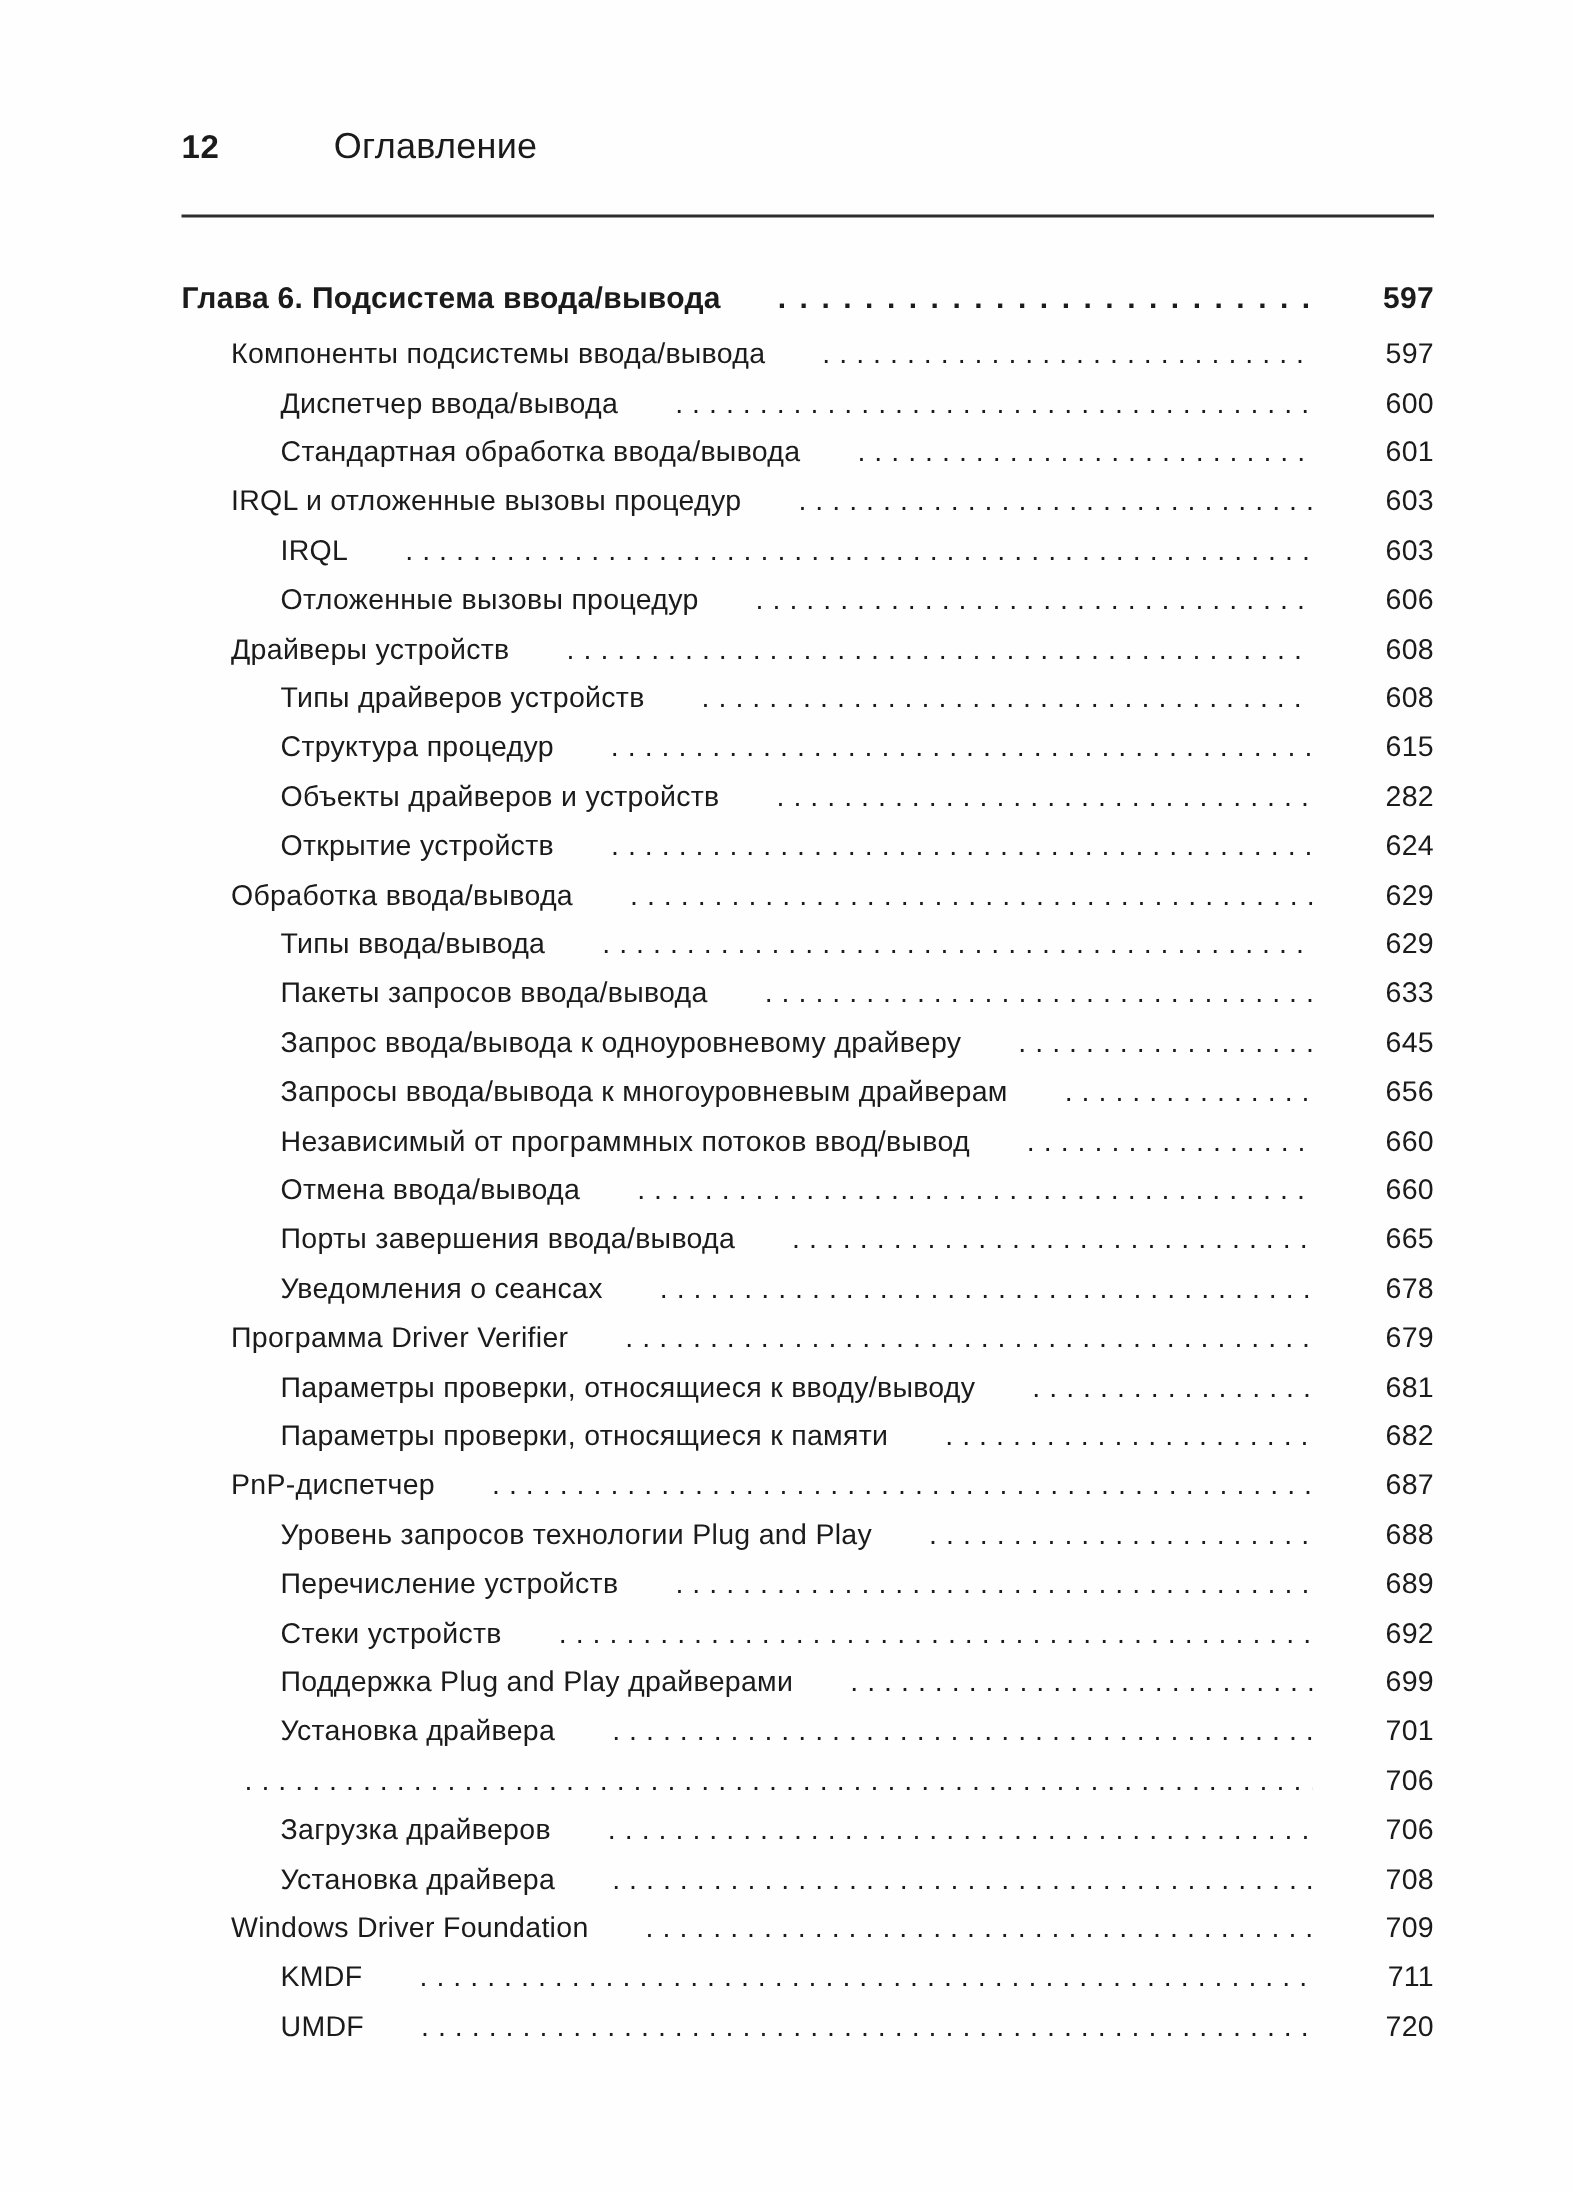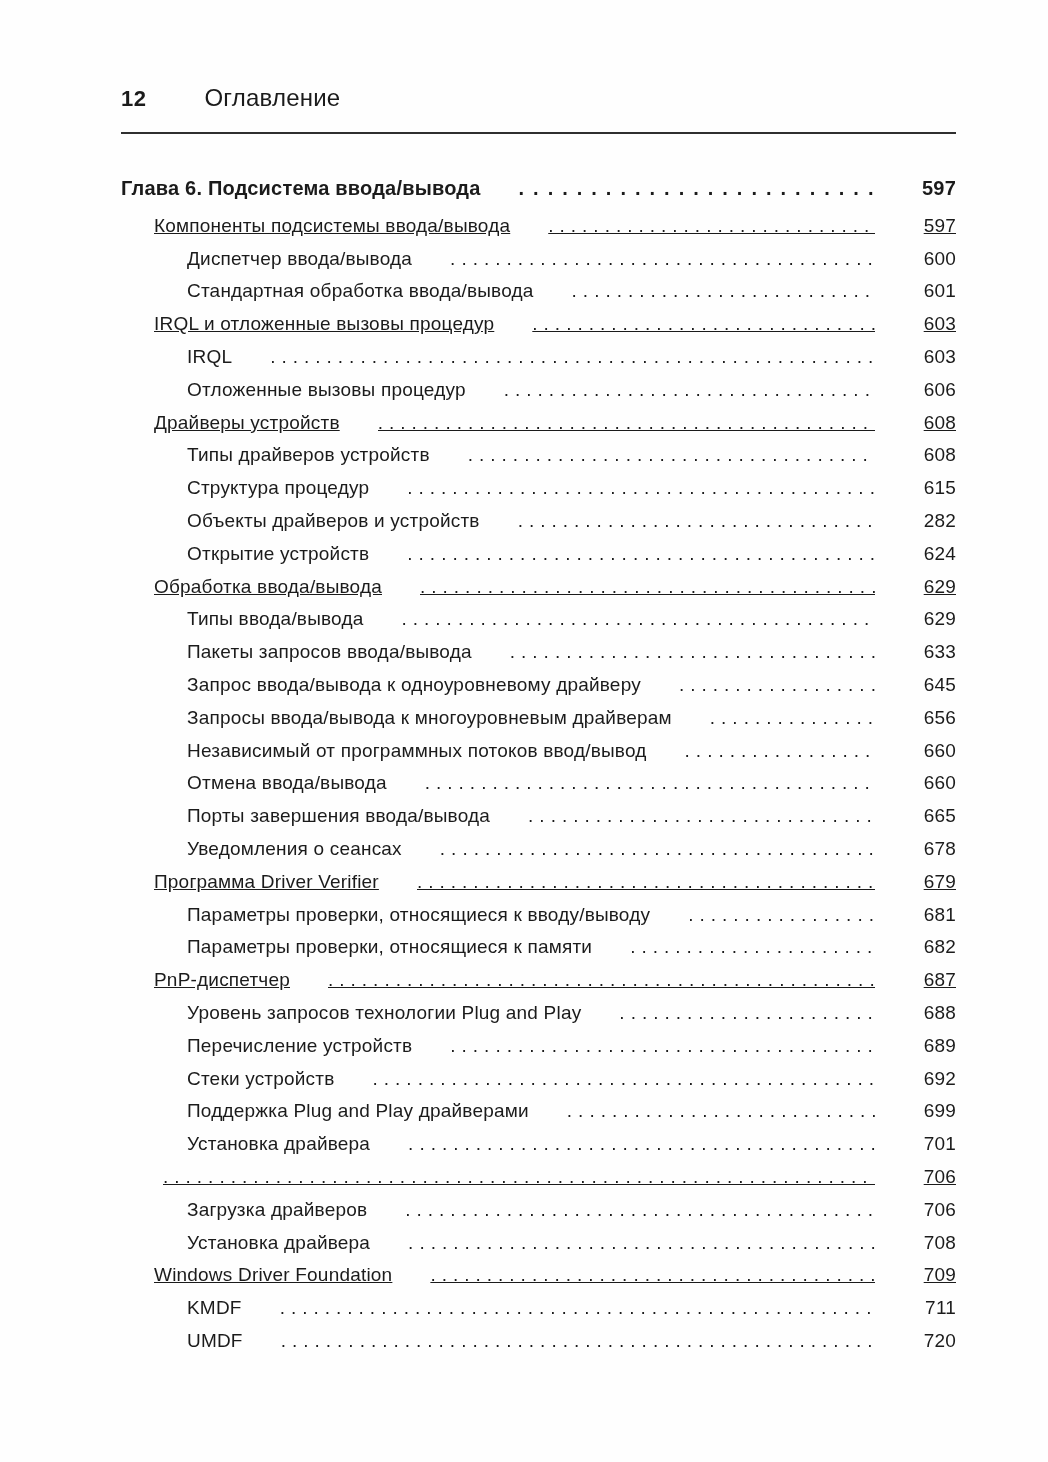--- a/index.html
+++ b/index.html
@@ -24,22 +24,22 @@
   }
   .content {
     position: absolute;
     left: 121px;
     right: 92px;
     top: 84px;
   }
   .header {
     display: flex;
     align-items: baseline;
-    gap: 58px;
-    padding-bottom: 20px;
+    gap: 76px;
+    padding-bottom: 31px;
   }
   .header .page-num {
     font-size: 22px;
     font-weight: bold;
     letter-spacing: 0.5px;
   }
   .header .header-title {
     font-size: 24px;
     letter-spacing: 0.2px;
   }
@@ -51,21 +51,21 @@
     margin-top: 38px;
   }
   .toc-row {
     display: flex;
     align-items: baseline;
     font-size: 19px;
     line-height: 32.8px;
     letter-spacing: 0.2px;
     gap: 29px;
   }
-  .toc-row.level-1 { padding-left: 33px; text-decoration: underline; }
+  .toc-row.level-1 { padding-left: 33px; }
   .toc-row.level-2 { padding-left: 66px; }
   .toc-row.bold {
     font-weight: bold;
     font-size: 20px;
     padding-bottom: 5px;
   }
   .toc-title {
     white-space: nowrap;
     flex: 0 0 auto;
   }

